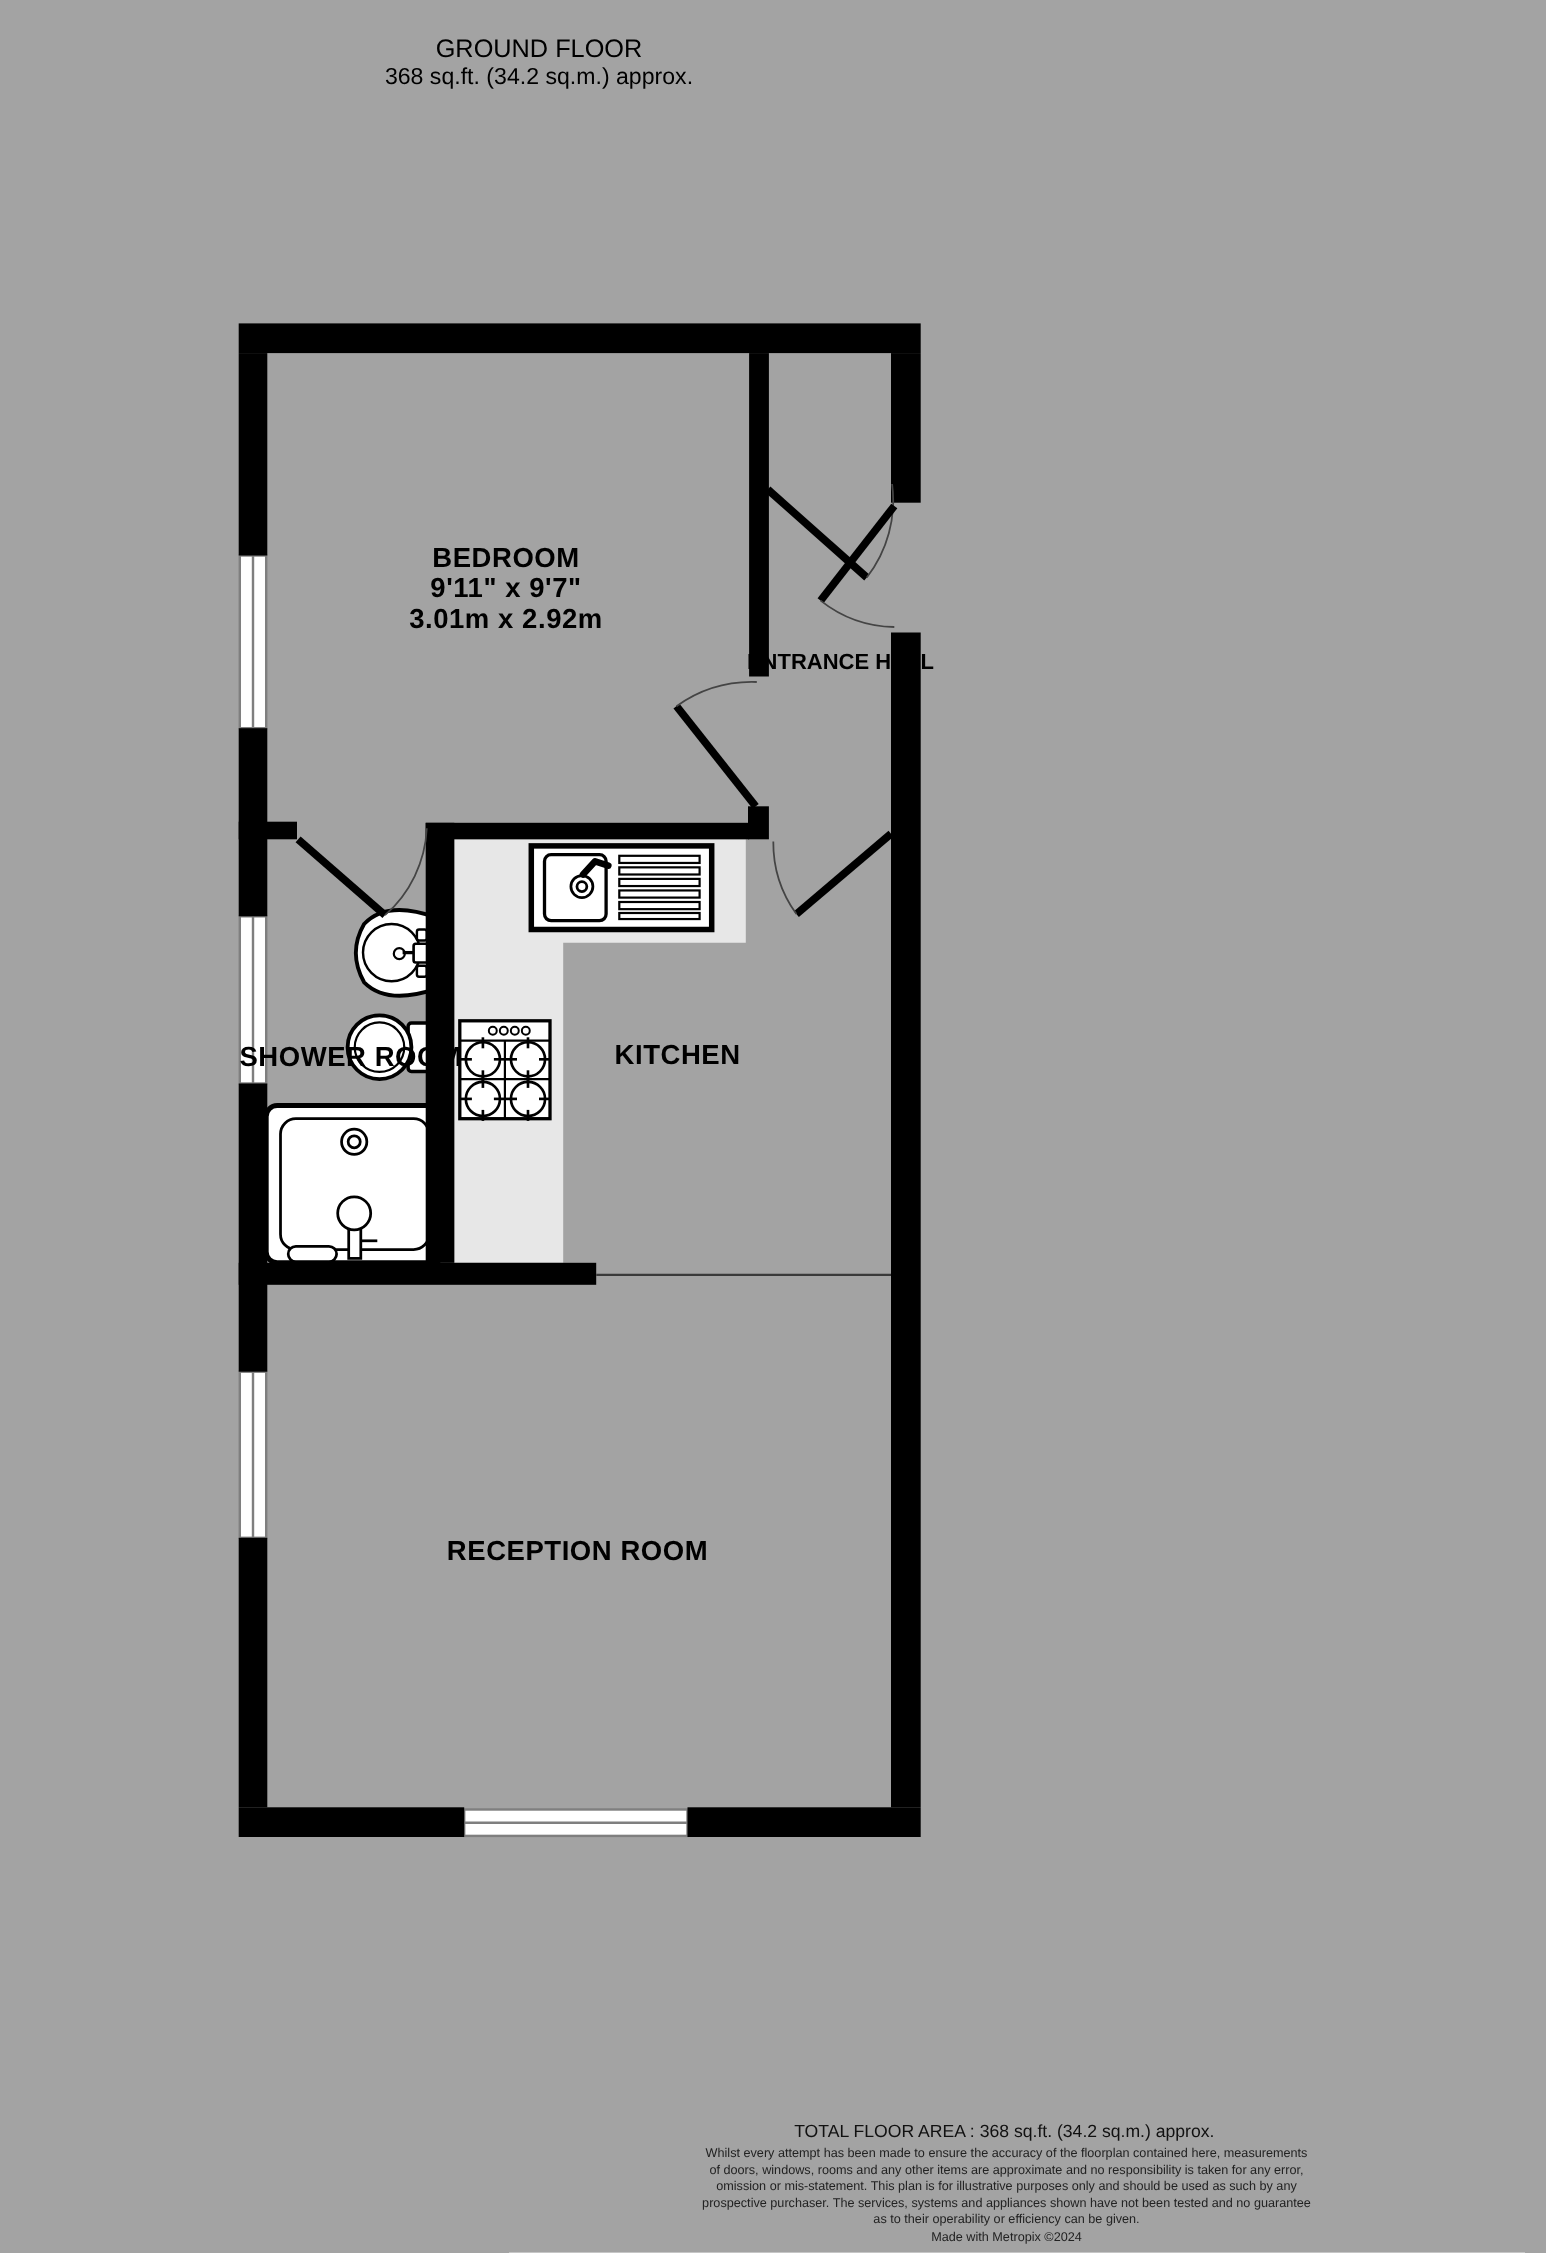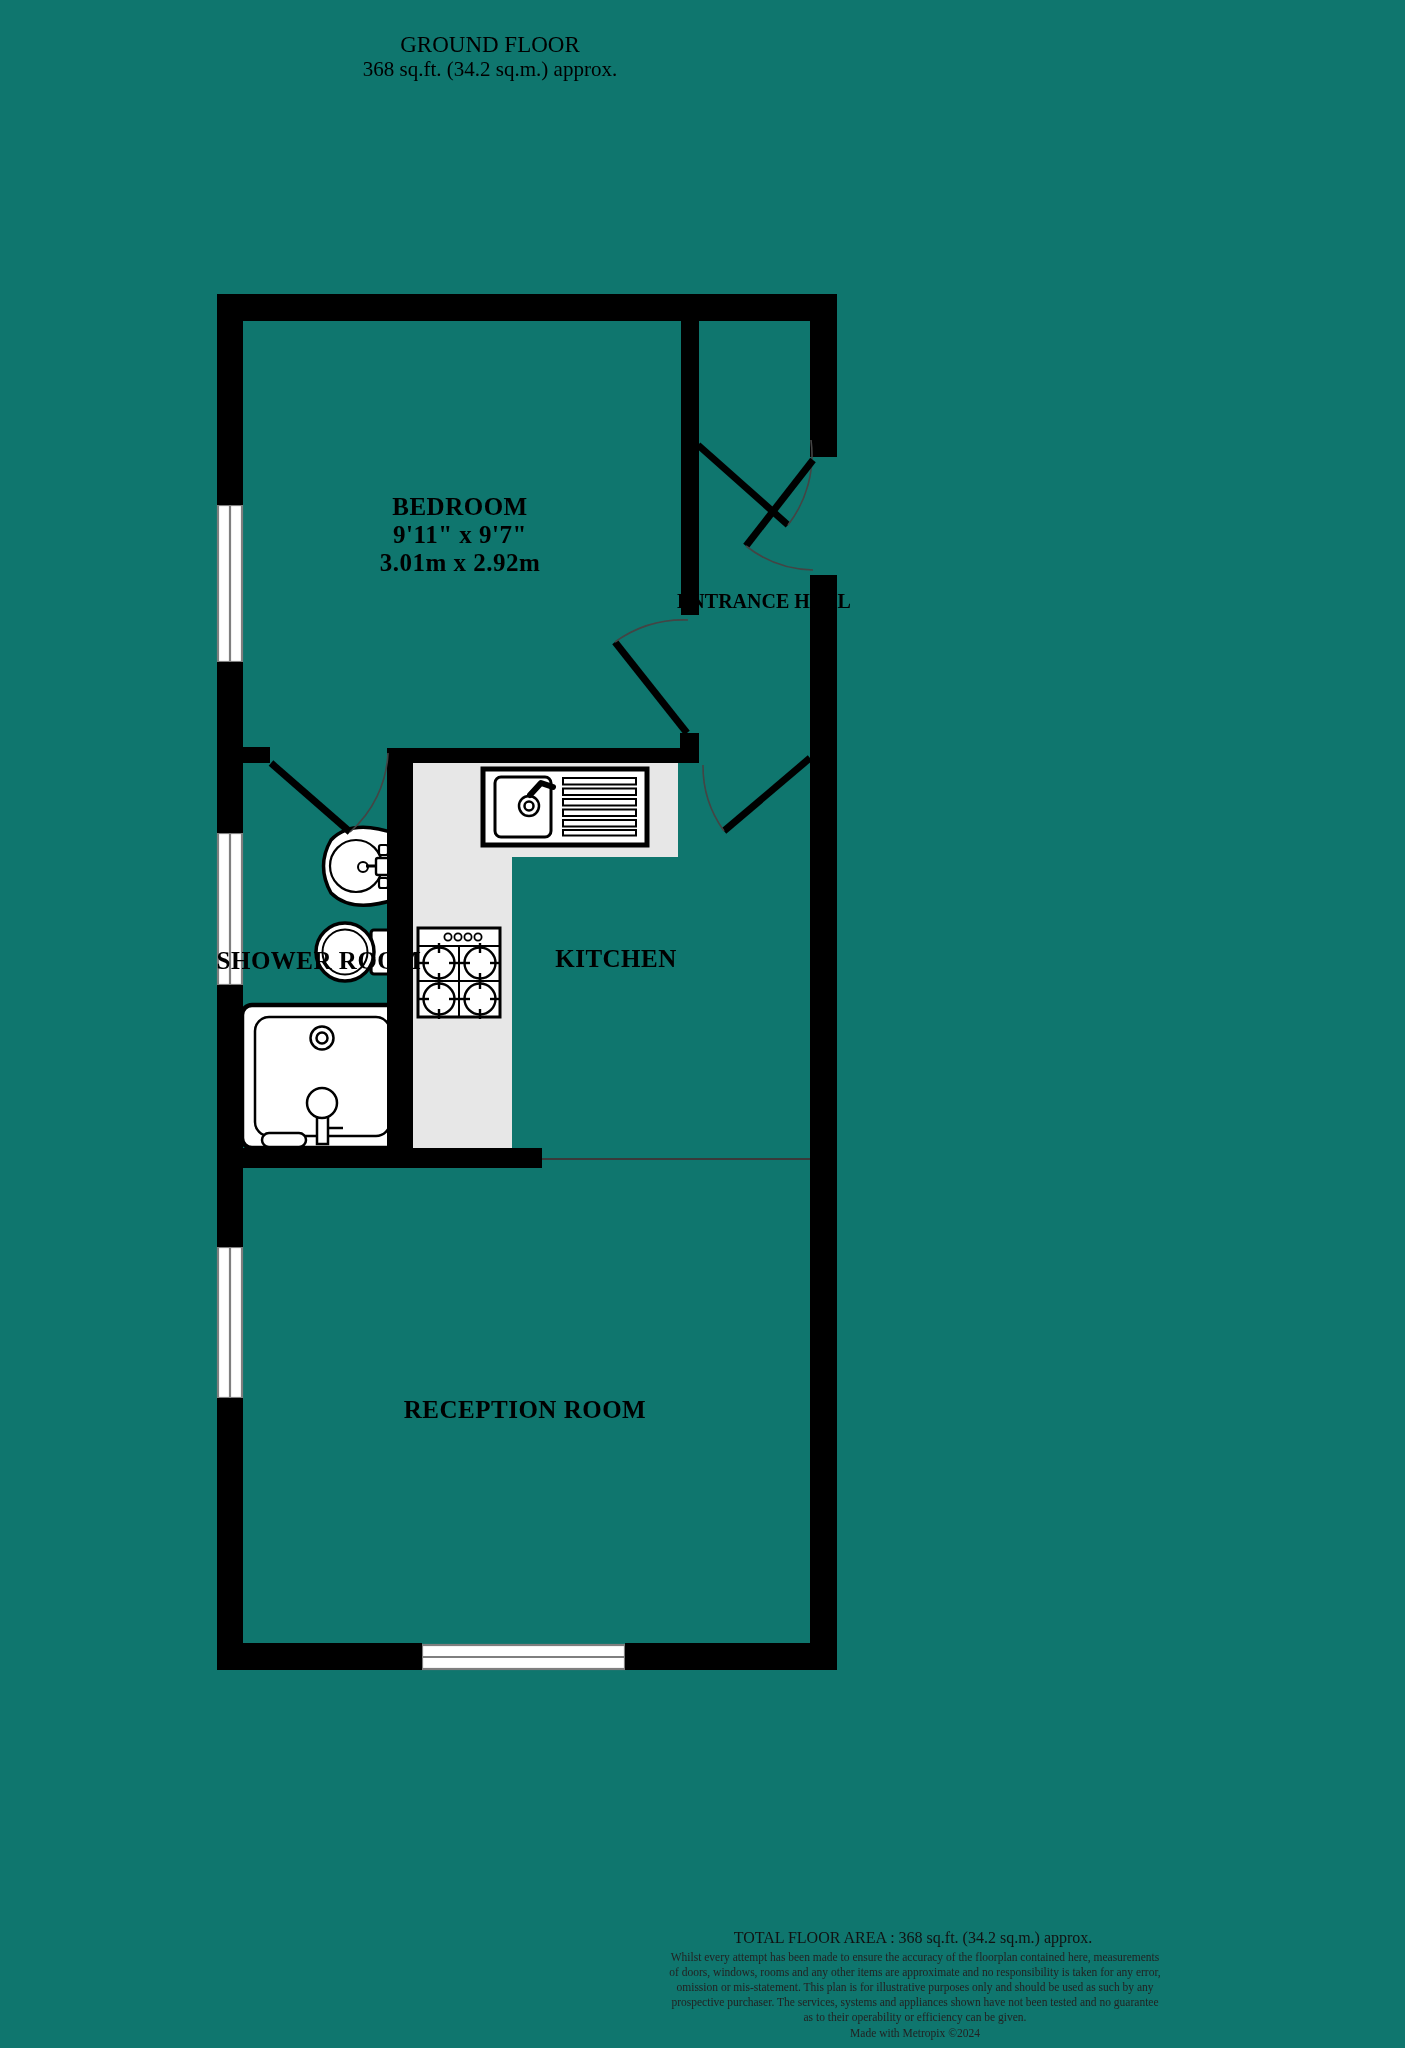--- a/index.html
+++ b/index.html
@@ -1,17 +1,17 @@
 <!DOCTYPE html>
 <html><head>
 <meta charset="utf-8">
 <style>
   html,body{margin:0;padding:0;background:#ffffff;}
-  .canvas{position:relative;width:1405px;height:2048px;background:#0f766e;overflow:hidden;
-          font-family:Liberation Serif, serif;}
+  .canvas{position:relative;width:1405px;height:2048px;background:#a3a3a3;overflow:hidden;
+          font-family:Liberation Sans, sans-serif;}
   svg{position:absolute;left:0;top:0;}
   text{fill:#000000;}
   .title{font-size:23px;}
   .subtitle{font-size:21px;}
   .room-label{font-size:25px;font-weight:bold;letter-spacing:0.5px;}
   .room-label-sm{font-size:20px;font-weight:bold;}
   .total-area{font-size:16px;fill:#111111;}
   .disclaimer{font-size:11.5px;fill:#222222;}
   .wall{fill:#000000;}
   .fixture{stroke:#000000;fill:#ffffff;}

